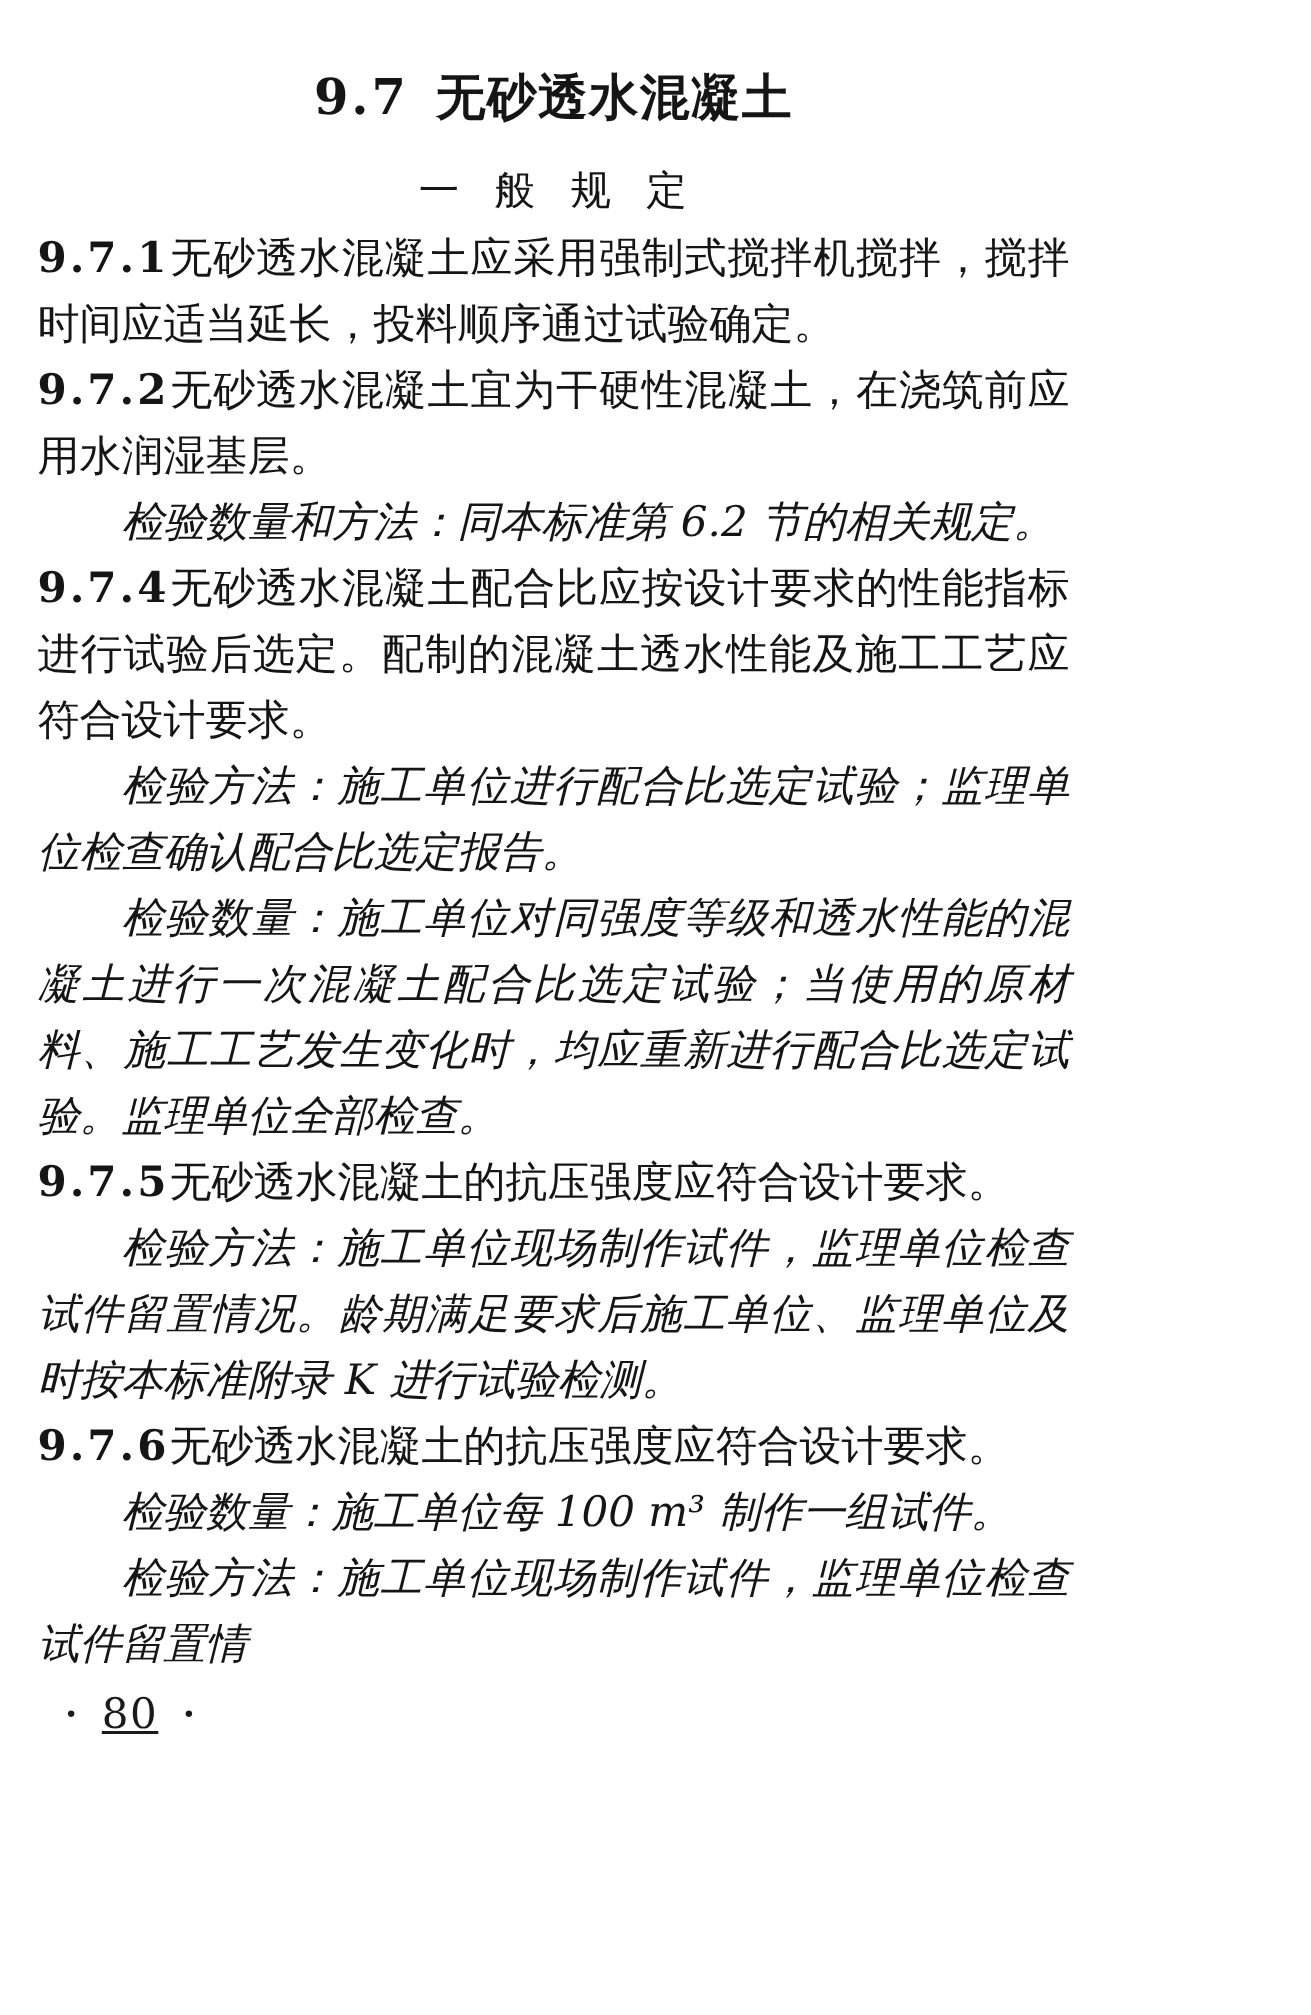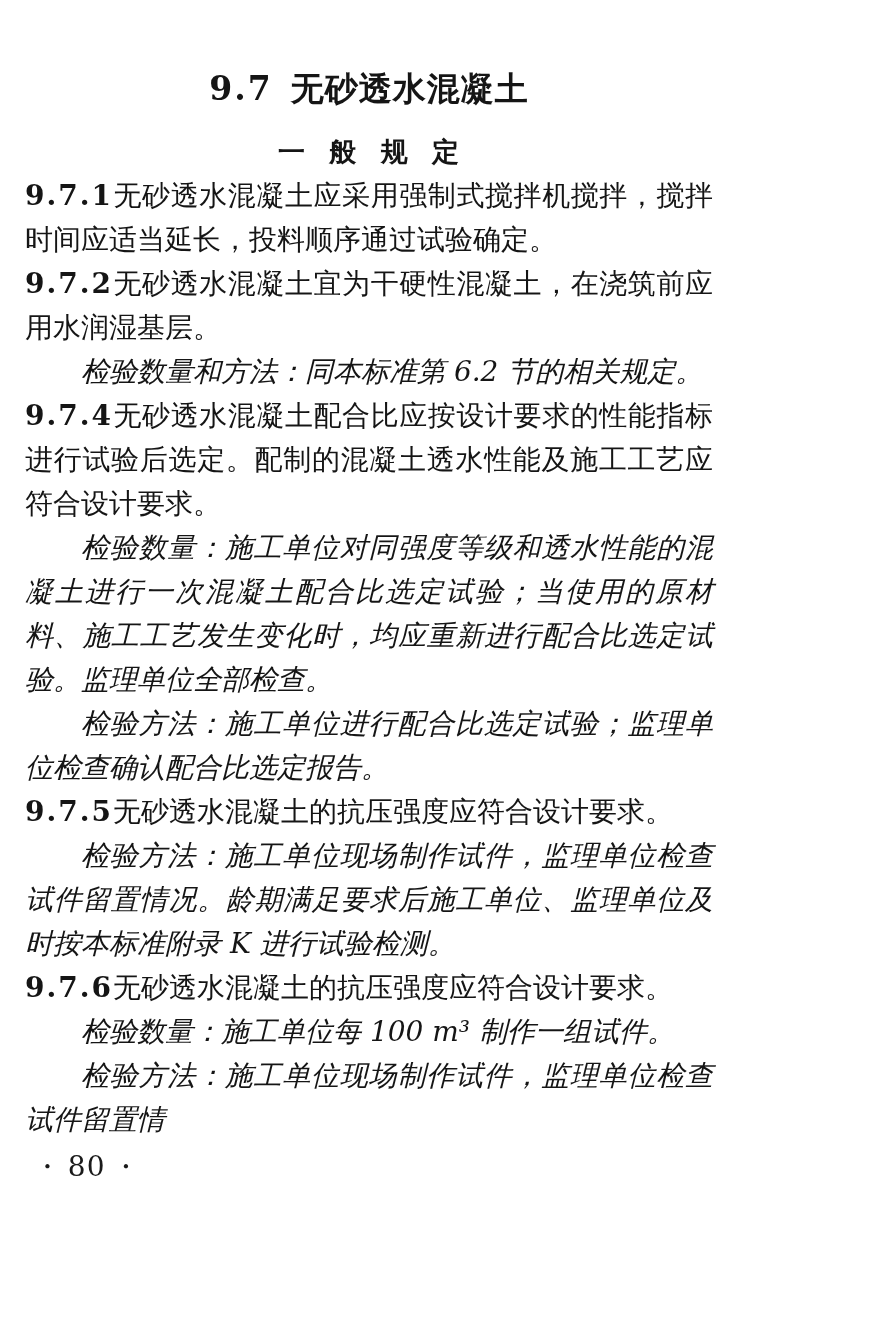--- a/index.html
+++ b/index.html
@@ -9,42 +9,42 @@
   }
   body {
     width: 874px;
     height: 1343px;
     overflow: hidden;
   }
   .page {
     box-sizing: border-box;
     width: 742px;
     height: 1343px;
-    padding: 68px 29px 0 25px;
+    padding: 44px 29px 0 25px;
     font-family: "DejaVu Serif", "Liberation Serif", serif;
     color: #151515;
     background: #ffffff;
   }
   .title {
     margin: 0;
     text-align: center;
     font-size: 33px;
     font-weight: bold;
     line-height: 42px;
     letter-spacing: 1px;
   }
   .title .title-num {
     margin-right: 18px;
     letter-spacing: 2px;
   }
   .subhead {
     margin: 0;
     text-align: center;
     font-size: 27px;
-    font-weight: bold;
+    font-weight: normal;
     line-height: 44px;
     word-spacing: 13px;
     letter-spacing: 1px;
   }
   .subhead.first {
     margin-top: 20px;
   }
   p.body-par {
     margin: 0;
     font-size: 28px;
@@ -69,20 +69,21 @@
     font-size: 28px;
     color: #1a1a1a;
   }
   .footer .dot {
     font-size: 15px;
     line-height: 28px;
   }
   .footer .pagenum {
     margin: 0 16px;
     letter-spacing: 1px;
+    text-decoration: underline;
   }
 </style>
 </head>
 <body>
 
 <div class="page">
 
   <h1 class="title"><span class="title-num">9.7</span><span class="title-text">无砂透水混凝土</span></h1>
 
   <h2 class="subhead first">一 般 规 定</h2>
@@ -90,23 +91,23 @@
   <p class="body-par clause"><span class="num">9.7.1</span><span>无砂透水混凝土应采用强制式搅拌机搅拌，搅拌时间应适当延长，投料顺序通过试验确定。</span></p>
 
   <p class="body-par clause"><span class="num">9.7.2</span><span>无砂透水混凝土宜为干硬性混凝土，在浇筑前应用水润湿基层。</span></p>
 
 
 
   <p class="body-par sub">检验数量和方法：同本标准第 6.2 节的相关规定。</p>
 
   <p class="body-par clause"><span class="num">9.7.4</span><span>无砂透水混凝土配合比应按设计要求的性能指标进行试验后选定。配制的混凝土透水性能及施工工艺应符合设计要求。</span></p>
 
+  <p class="body-par sub">检验方法：施工单位进行配合比选定试验；监理单位检查确认配合比选定报告。</p>
+
   <p class="body-par sub">检验数量：施工单位对同强度等级和透水性能的混凝土进行一次混凝土配合比选定试验；当使用的原材料、施工工艺发生变化时，均应重新进行配合比选定试验。监理单位全部检查。</p>
-
-  <p class="body-par sub">检验方法：施工单位进行配合比选定试验；监理单位检查确认配合比选定报告。</p>
 
   <p class="body-par clause"><span class="num">9.7.5</span><span>无砂透水混凝土的抗压强度应符合设计要求。</span></p>
 
 
   <p class="body-par sub">检验方法：施工单位现场制作试件，监理单位检查试件留置情况。龄期满足要求后施工单位、监理单位及时按本标准附录 K 进行试验检测。</p>
 
   <p class="body-par clause"><span class="num">9.7.6</span><span>无砂透水混凝土的抗压强度应符合设计要求。</span></p>
 
   <p class="body-par sub">检验数量：施工单位每 100 m³ 制作一组试件。</p>
 

